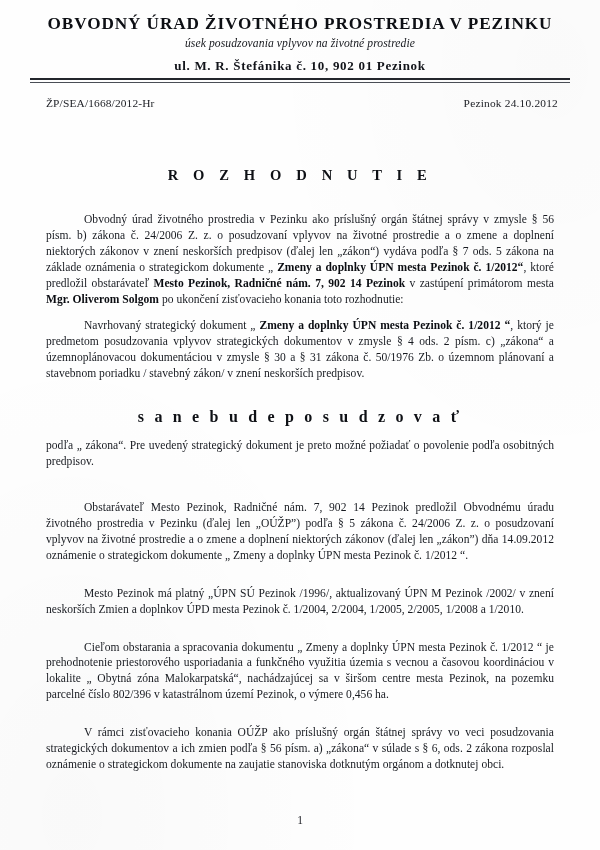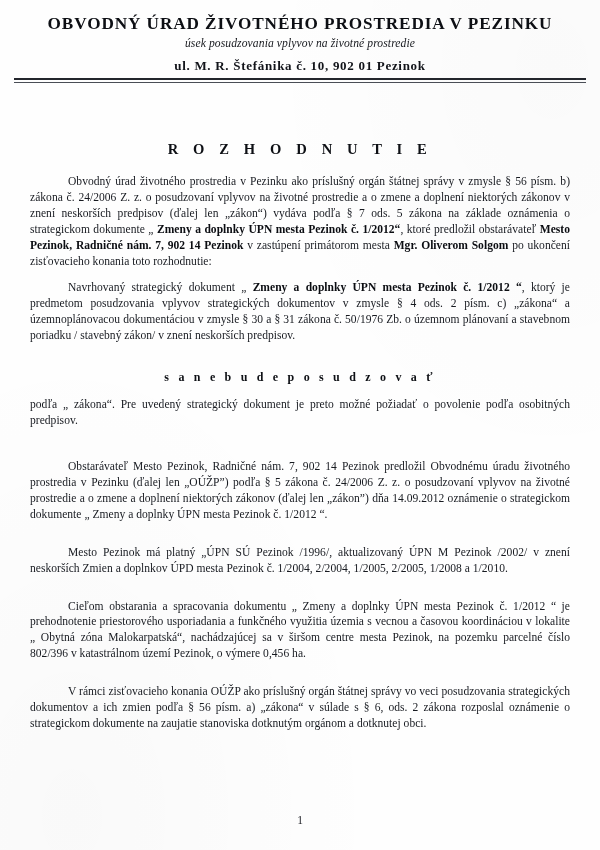--- a/index.html
+++ b/index.html
@@ -13,21 +13,21 @@
     background: #ffffff;
     font-family: "Liberation Serif", "DejaVu Serif", serif;
     color: #15171c;
     overflow: hidden;
   }
   .page {
     position: relative;
     width: 600px;
     height: 850px;
     box-sizing: border-box;
-    padding: 0 14px;
+    padding: 0 30px;
     background:
       radial-gradient(ellipse at 12% 96%, rgba(0,0,0,0.020) 0%, rgba(0,0,0,0) 42%),
       radial-gradient(ellipse at 92% 8%, rgba(0,0,0,0.016) 0%, rgba(0,0,0,0) 38%),
       #fefefe;
   }
 
   
   .letterhead {
     padding-top: 14px;
     text-align: center;
@@ -86,29 +86,29 @@
   }
   .section-heading {
     text-align: center;
     font-size: 13.2px;
     font-weight: bold;
     letter-spacing: 4.6px;
     color: #0e1015;
   }
   .verdict {
     text-align: center;
-    font-size: 12px;
+    font-size: 16px;
     font-weight: bold;
     letter-spacing: 3.2px;
     color: #0e1015;
   }
 
   
   .body-text {
-    margin-top: 16px;
+    margin-top: 28px;
     padding: 0 16px 0 16px;
   }
   p.para {
     margin: 0 0 10px 0;
     font-size: 11.55px;
     line-height: 1.385;
     text-align: justify;
     text-indent: 38px;
     color: #171a20;
     letter-spacing: 0.02px;
@@ -136,20 +136,24 @@
 
 <div class="page">
 
   <div class="letterhead">
     <div class="lh-office">OBVODNÝ ÚRAD ŽIVOTNÉHO PROSTREDIA V PEZINKU</div>
     <div class="lh-dept">úsek posudzovania vplyvov na životné prostredie</div>
     <div class="lh-address">ul. M. R. Štefánika č. 10, 902 01 Pezinok</div>
   </div>
   <div class="rule"></div>
 
+  <div class="ref-row">
+    <div class="ref-no">ŽP/SEA/1668/2012-Hr</div>
+    <div class="ref-place">Pezinok  24.10.2012</div>
+  </div>
 
   <div class="doc-title">R O Z H O D N U T I E</div>
 
   <div class="body-text">
 
     <p class="para"><span>Obvodný úrad životného prostredia v Pezinku ako príslušný orgán štátnej správy v zmysle § 56 písm. b) zákona  č. 24/2006 Z. z. o posudzovaní vplyvov na životné prostredie a o zmene a doplnení niektorých zákonov v znení neskorších predpisov (ďalej len „zákon“) vydáva podľa § 7 ods. 5 zákona na základe oznámenia o strategickom dokumente „ </span><b>Zmeny a doplnky ÚPN mesta Pezinok č. 1/2012“</b><span>, ktoré predložil obstarávateľ </span><b>Mesto Pezinok, Radničné nám. 7, 902 14 Pezinok</b><span> v zastúpení primátorom mesta </span><b>Mgr. Oliverom Solgom</b><span> po ukončení zisťovacieho konania toto rozhodnutie:</span></p>
 
     <p class="para tight"><span>Navrhovaný strategický dokument  „ </span><b>Zmeny a doplnky ÚPN mesta Pezinok č. 1/2012 “</b><span>, ktorý je predmetom posudzovania vplyvov strategických dokumentov v zmysle § 4 ods. 2 písm. c) „zákona“ a  územnoplánovacou dokumentáciou v zmysle § 30 a § 31 zákona č. 50/1976 Zb. o územnom plánovaní a stavebnom poriadku / stavebný zákon/ v znení neskorších predpisov.</span></p>
 
     <div class="gap-md"></div>

